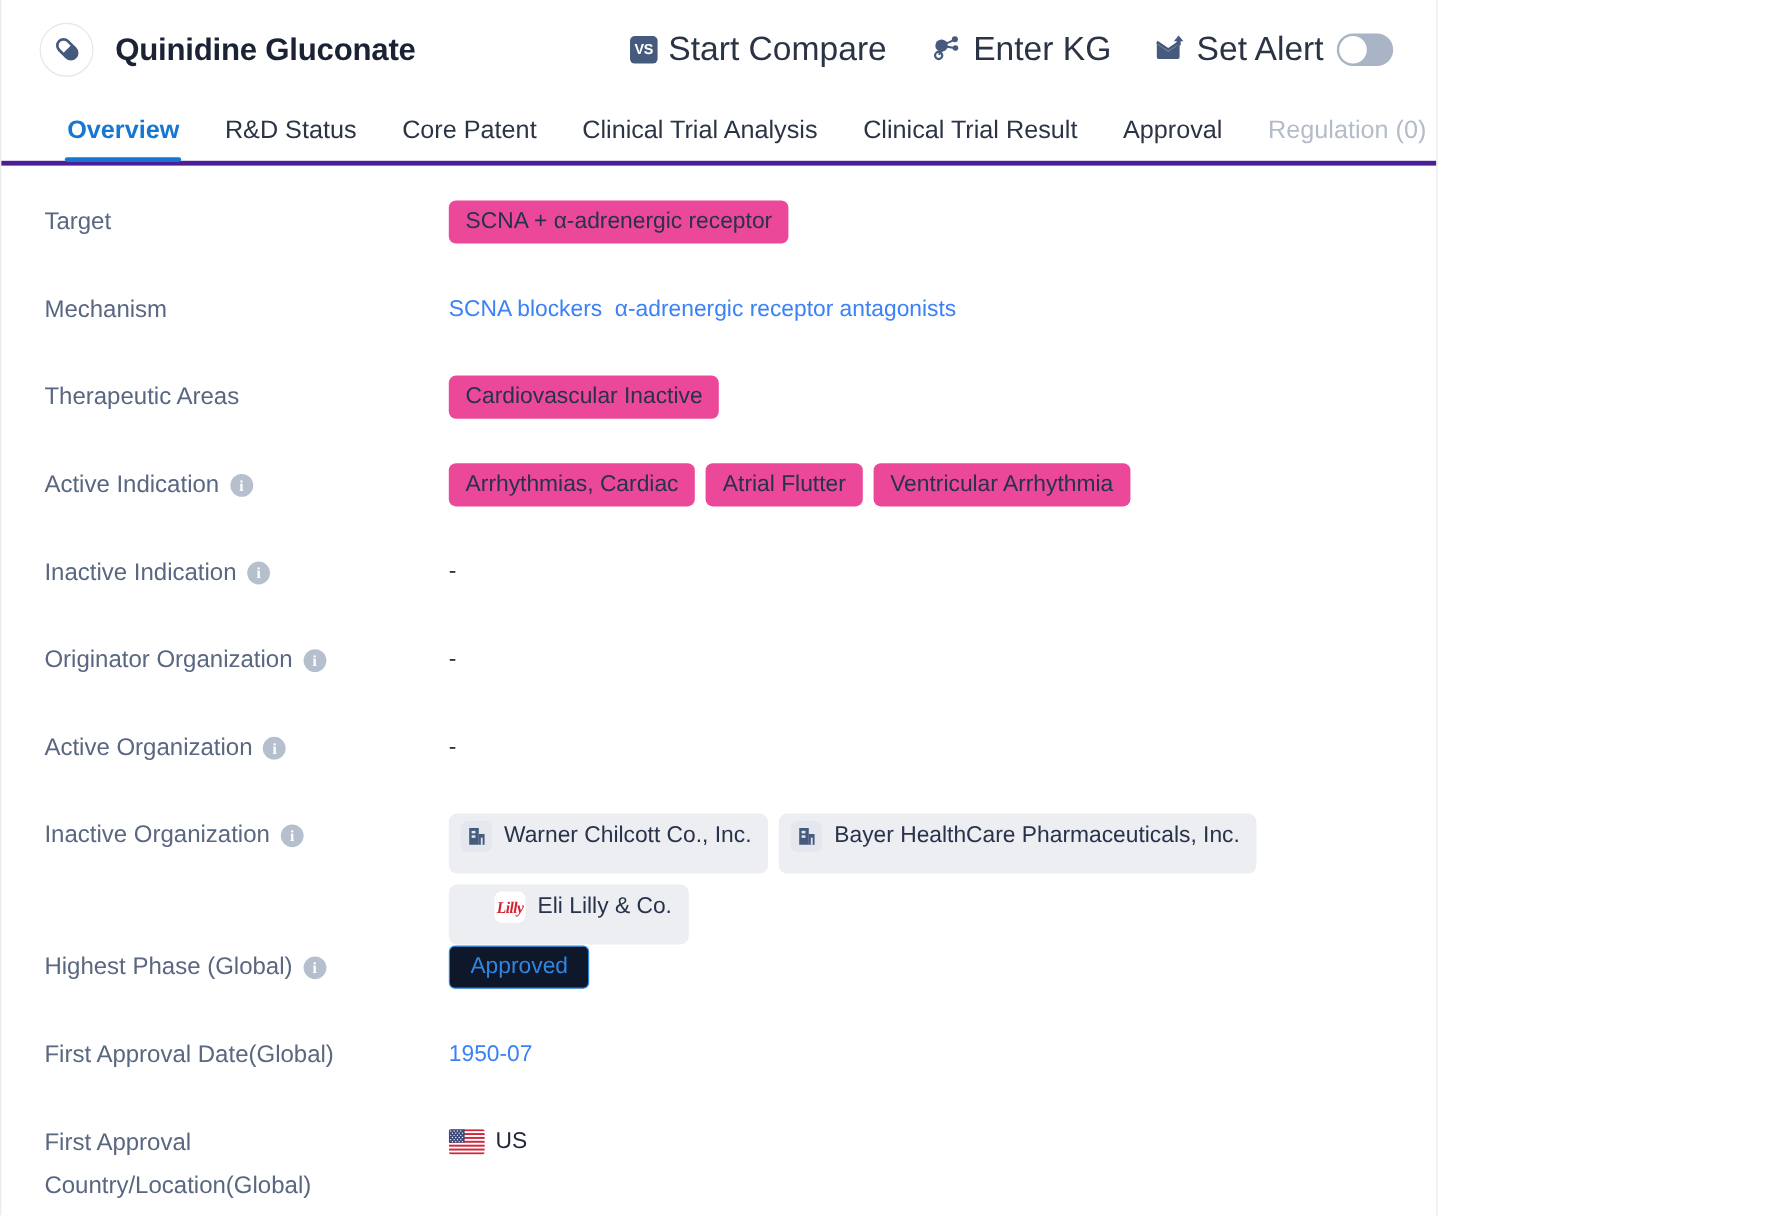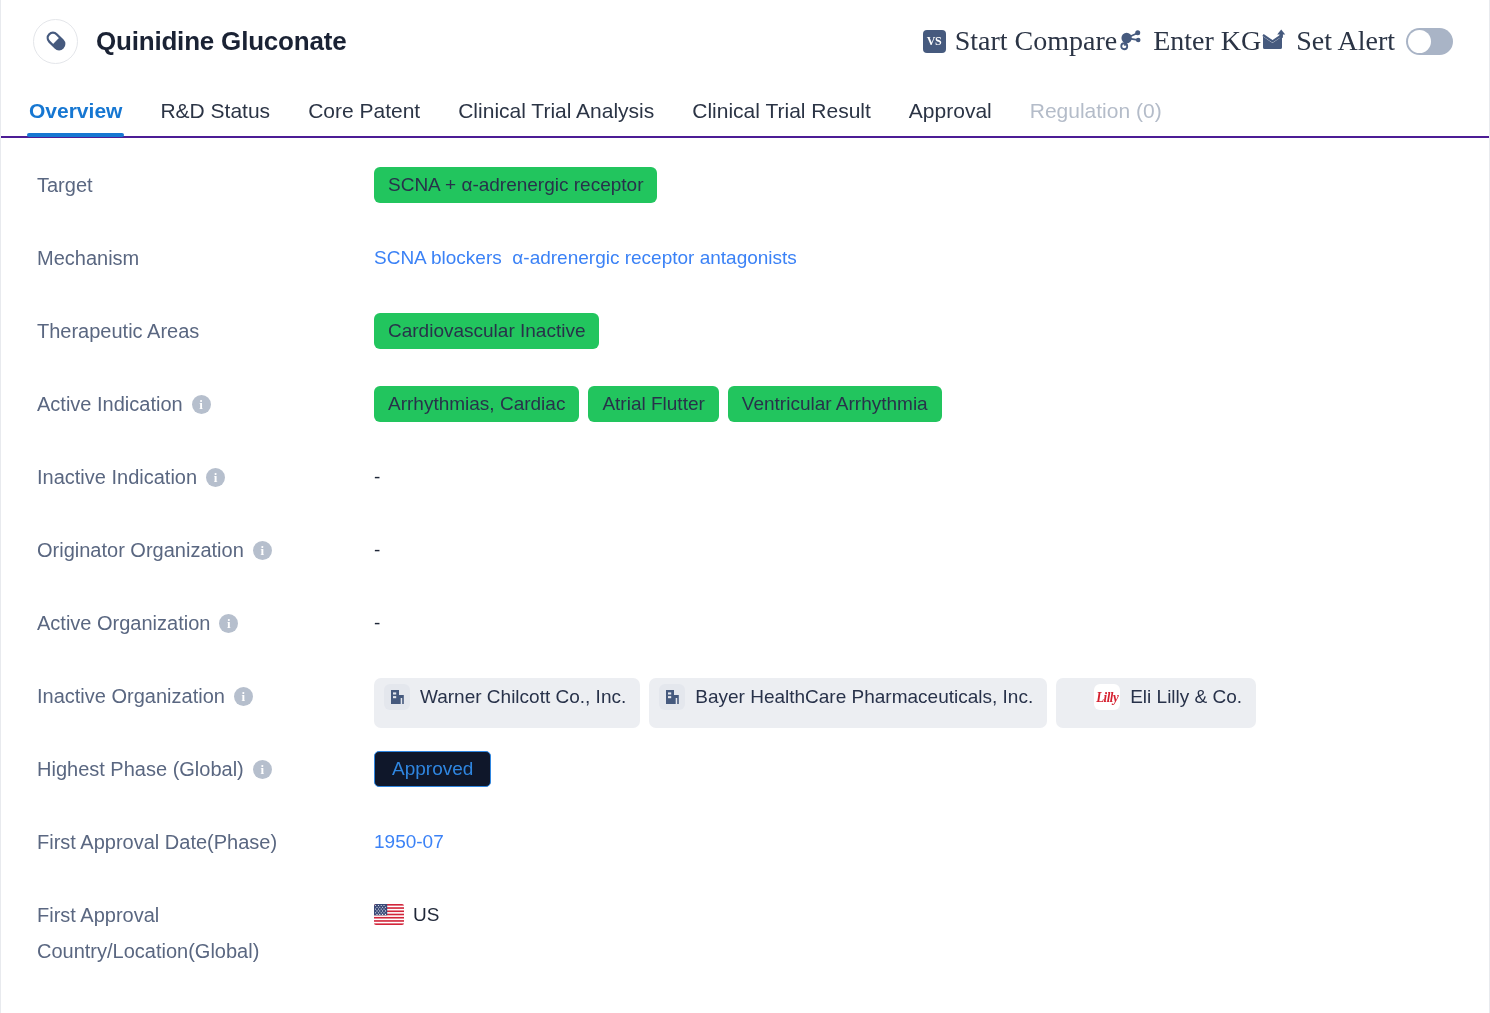--- a/index.html
+++ b/index.html
@@ -5,21 +5,21 @@
   * { box-sizing: border-box; }
   html, body {
     margin: 0; padding: 0;
     width: 1490px; height: 1013px;
     background: #ffffff;
     font-family: "Liberation Sans", sans-serif;
     -webkit-font-smoothing: antialiased;
   }
   #page {
     position: relative;
-    width: 1490px; height: 1013px;
+    width: 1198px; height: 1013px;
     background: #ffffff;
     overflow: hidden;
     border-left: 1px solid #e8eaee;
     border-right: 1px solid #e8eaee;
   }
 
   
   .header {
     height: 82px;
     display: flex;
@@ -43,21 +43,21 @@
     font-size: 26px;
     font-weight: bold;
     color: #1a2234;
     letter-spacing: -0.2px;
     white-space: nowrap;
   }
   .header-actions {
     margin-left: auto;
     display: flex;
     align-items: center;
-    font-family: Liberation Serif, serif;
+    gap: 36px;
   }
   .action {
     display: flex;
     align-items: center;
     gap: 9px;
     cursor: pointer;
   }
   .action-label {
     font-size: 28px;
     color: #2b3445;
@@ -89,22 +89,22 @@
     width: 23px; height: 23px;
     border-radius: 50%;
     background: #ffffff;
   }
 
   
   .tabbar {
     height: 56px;
     display: flex;
     align-items: flex-end;
-    padding: 0 9px;
-    border-bottom: 2px solid #4c1d95;
+    padding: 0 36px;
+    border-bottom: 4px solid #4c1d95;
     position: relative;
   }
   .tab {
     position: relative;
     padding: 0 19px 13px 19px;
     font-size: 21px;
     color: #2b3445;
     cursor: pointer;
     white-space: nowrap;
   }
@@ -167,21 +167,21 @@
   .row-value {
     flex: 1;
     display: flex;
     flex-wrap: wrap;
     align-items: center;
     gap: 9px;
     padding-top: 1px;
     min-height: 36px;
   }
   .chip {
-    background: #22c55e;
+    background: #ec4899;
     border-radius: 6px;
     padding: 7px 14px;
     font-size: 19px;
     color: #28324a;
     line-height: 22px;
     white-space: nowrap;
   }
   .plain-value {
     font-size: 19px;
     color: #3b82f6;
@@ -440,21 +440,21 @@
         <span class="lbl-text">Highest Phase (Global)</span>
         <span class="info-icon">i</span>
       </div>
       <div class="row-value">
         <span class="phase-btn">Approved</span>
       </div>
     </div>
 
     <div class="row">
       <div class="row-label">
-        <span class="lbl-text">First Approval Date(Phase)</span>
+        <span class="lbl-text">First Approval Date(Global)</span>
       </div>
       <div class="row-value">
         <span class="plain-value">1950-07</span>
       </div>
     </div>
 
     <div class="row two-line">
       <div class="row-label">
         <span class="lbl-text">First Approval
 Country/Location(Global)</span>

